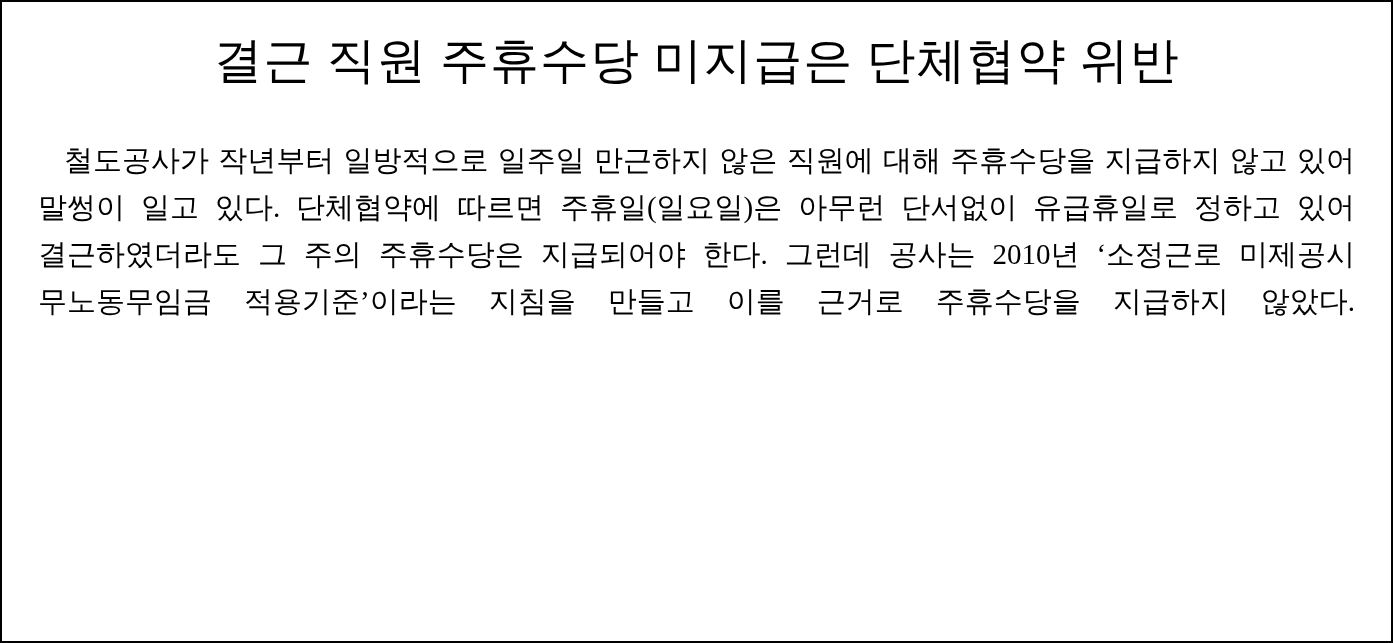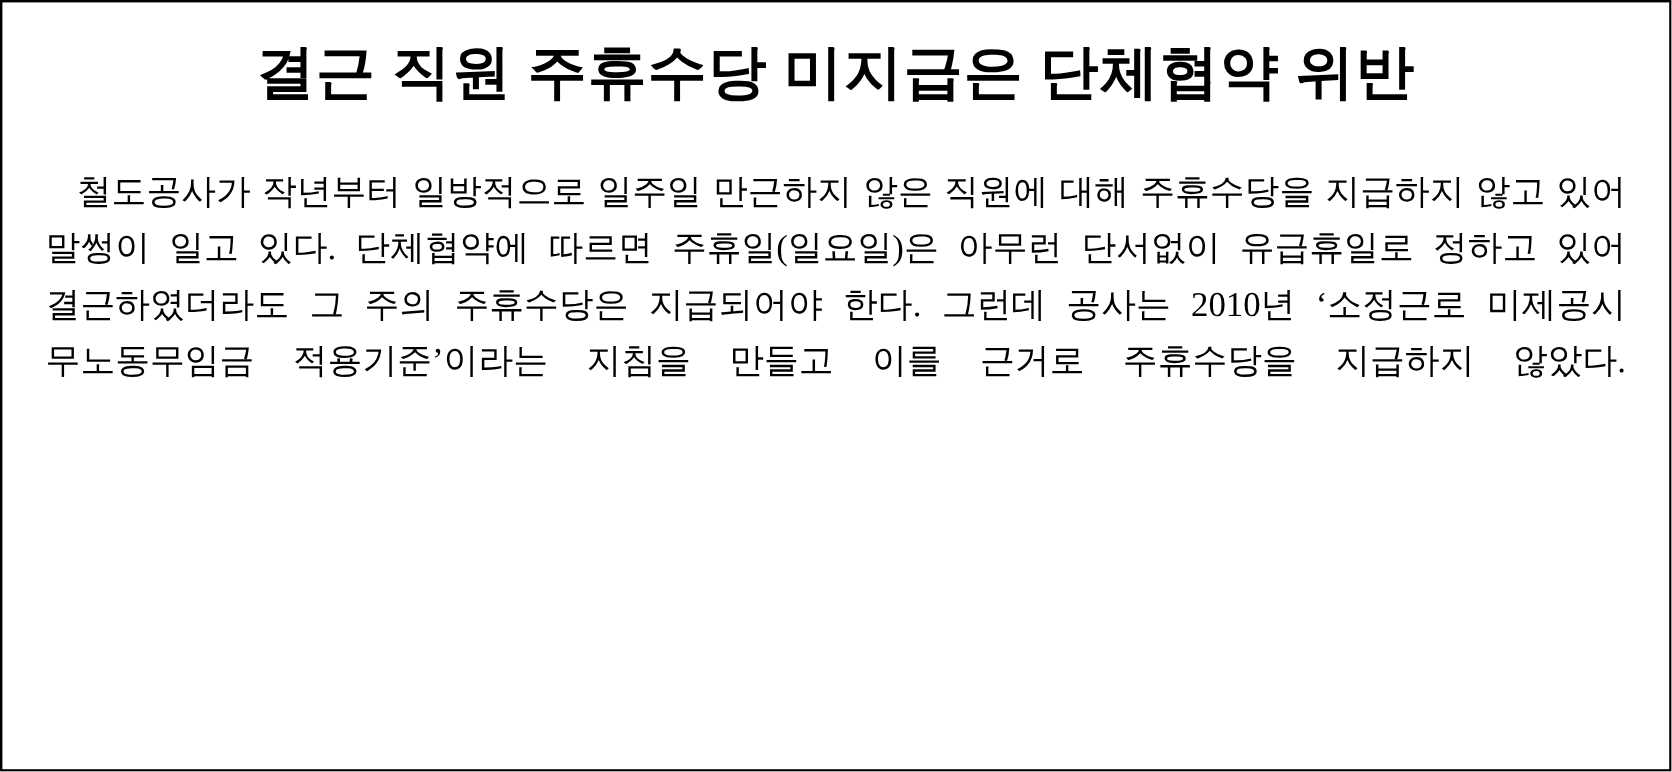--- a/index.html
+++ b/index.html
@@ -19,21 +19,21 @@
     width: 1393px;
     height: 643px;
     border: 2px solid #000000;
     padding: 22px 36px 18px 36px;
     display: flex;
     flex-direction: column;
   }
   .headline {
     text-align: center;
     font-size: 49px;
-    font-weight: bold;
+    font-weight: normal;
     line-height: 1.25;
     letter-spacing: 1px;
     margin: 6px 0 0 0;
     white-space: nowrap;
   }
   .body-area {
     margin-top: 46px;
     display: flex;
     flex-direction: column;
   }

